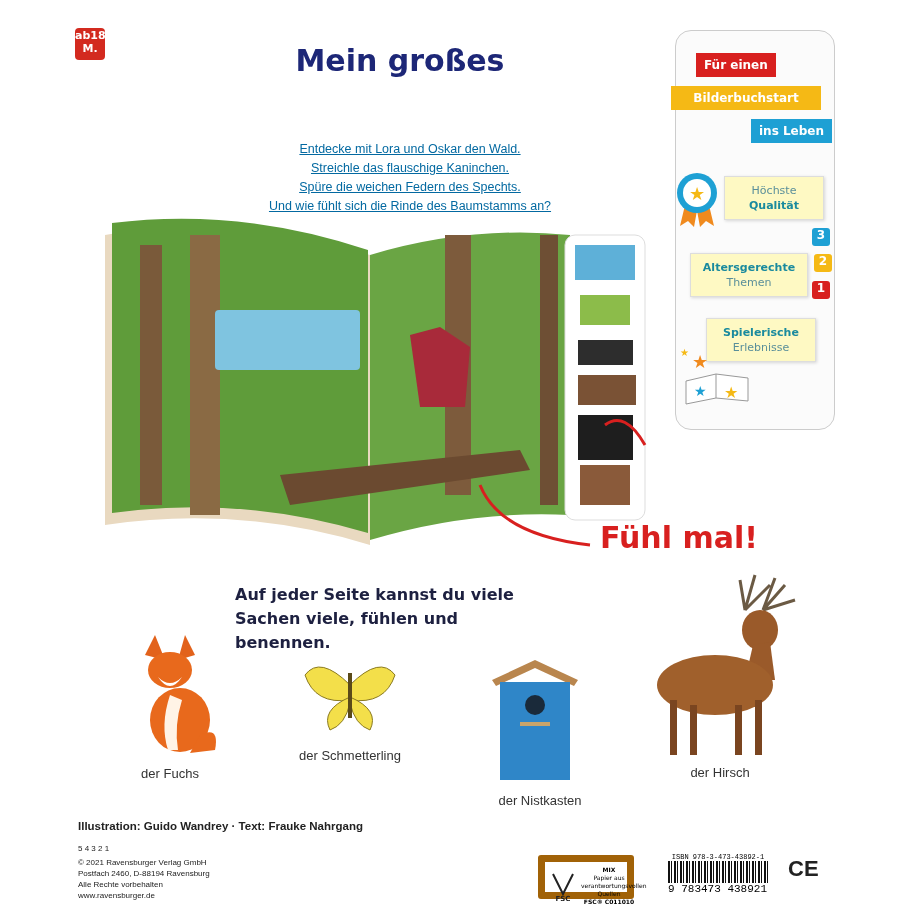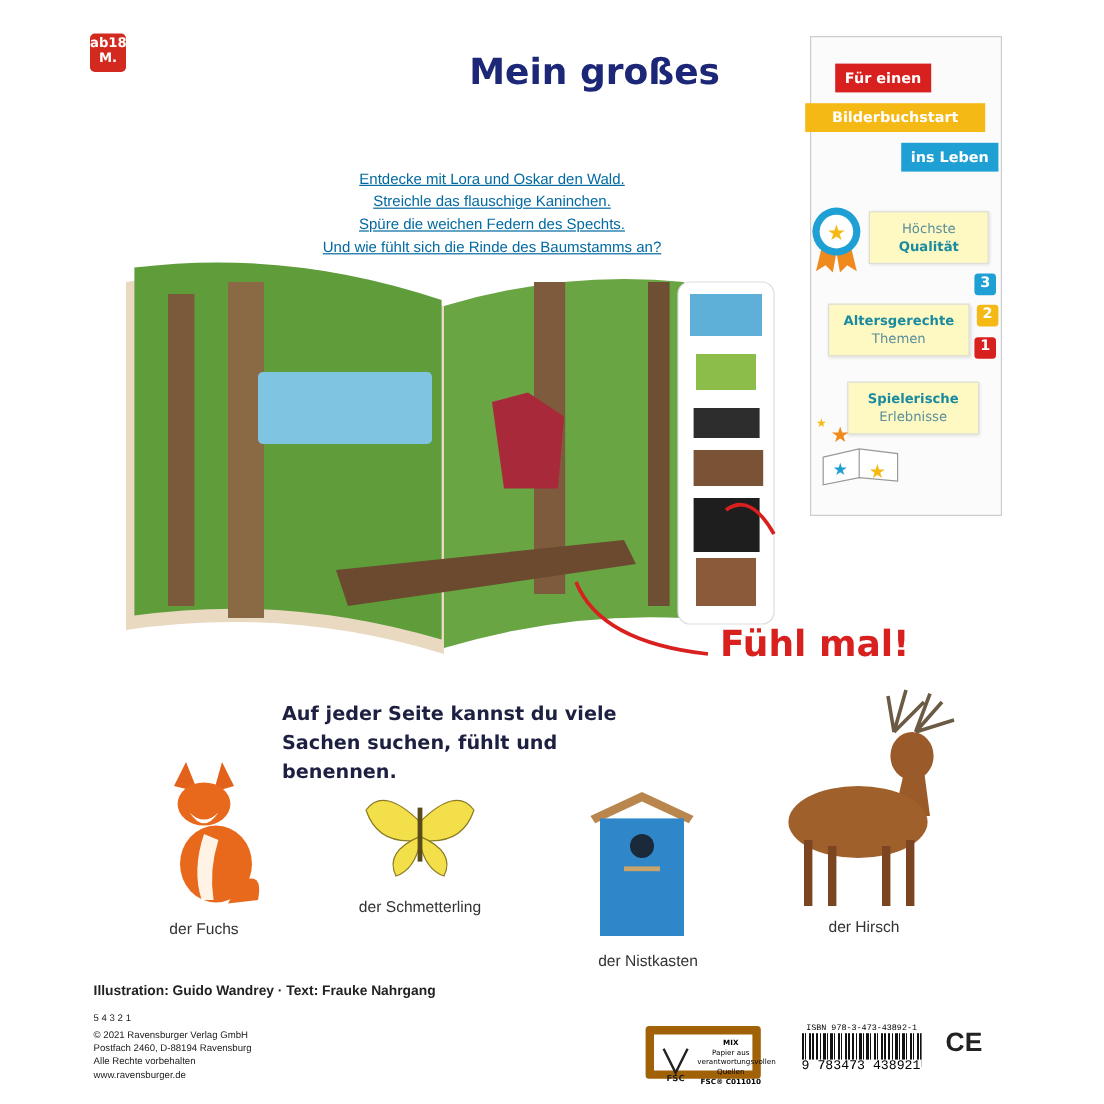--- a/index.html
+++ b/index.html
@@ -1,24 +1,24 @@
 <!DOCTYPE html>
 <html><head>
 <meta charset="utf-8">
 <style>
   * { box-sizing: border-box; margin: 0; padding: 0; }
   body { width: 920px; height: 920px; background: #ffffff; position: relative; overflow: hidden; font-family: "DejaVu Sans", sans-serif; }
   .abs { position: absolute; }
   .age-badge { left: 75px; top: 28px; width: 30px; height: 32px; background: #d32a1f; border-radius: 4px; color: #fff; font-weight: bold; font-size: 11px; line-height: 13px; text-align: center; padding-top: 1px; }
-  .title { left: 200px; top: 40px; width: 400px; text-align: right; font-family: "DejaVu Sans", sans-serif; font-weight: bold; font-size: 30px; line-height: 42px; }
+  .title { left: 200px; top: 40px; width: 400px; text-align: center; font-family: "DejaVu Sans", sans-serif; font-weight: bold; font-size: 30px; line-height: 42px; }
   .title .navy { color: #1d2777; }
   .title .red { color: #d8201f; }
   .intro { left: 210px; top: 140px; width: 400px; text-align: center; font-size: 12.5px; line-height: 19px; color: #0369a1; font-family: "Liberation Sans", sans-serif; text-decoration: underline; }
   .book { left: 100px; top: 215px; width: 555px; height: 335px; }
-  .features { left: 675px; top: 30px; width: 160px; height: 400px; border: 1.5px solid #ccc; border-radius: 0; background: #fbfbfb; }
+  .features { left: 675px; top: 30px; width: 160px; height: 400px; border: 1.5px solid #ccc; border-radius: 16px; background: #fbfbfb; }
   .tag { position: absolute; color: #fff; font-weight: bold; font-size: 12px; padding: 5px 8px; white-space: nowrap; font-family: "DejaVu Sans", sans-serif; }
   .tag-red { left: 20px; top: 22px; background: #d8201f; }
   .tag-yellow { left: -5px; top: 55px; background: #f5b915; width: 150px; text-align: center; }
   .tag-blue { left: 75px; top: 88px; background: #1ea0d4; }
   .feat-card { position: absolute; background: #fef9c3; border: 1px solid #ddd; box-shadow: 1px 1px 3px rgba(0,0,0,0.15); text-align: center; font-size: 11px; line-height: 15px; padding: 6px 4px; }
   .feat-card .strong { color: #1a8a9e; font-weight: bold; }
   .feat-card .light { color: #5a8f9a; }
   .fuehl { left: 600px; top: 520px; color: #d8201f; font-weight: bold; font-size: 30px; font-family: "DejaVu Sans", sans-serif; }
   .subline { left: 235px; top: 583px; width: 310px; text-align: left; font-size: 16px; line-height: 24px; color: #1d2040; font-weight: bold; font-family: "DejaVu Sans", sans-serif; }
   .animal-label { font-size: 13px; color: #333; font-family: "Liberation Sans", sans-serif; text-align: center; }
@@ -105,21 +105,21 @@
     <line x1="38" y1="28" x2="38" y2="52" stroke="#999"></line>
     <text x="16" y="50" font-size="14" fill="#1ea0d4">★</text>
     <text x="46" y="52" font-size="16" fill="#f5b915">★</text>
   </svg>
 </div>
 
 <div class="abs fuehl">Fühl mal!</div>
 
 <div class="abs subline">
   <div>Auf jeder Seite kannst du viele</div>
-  <div>Sachen suchen, fühlt und benennen.</div>
+  <div>Sachen viele, fühlen und benennen.</div>
 </div>
 
 <svg class="abs" style="left:130px;top:625px" width="90" height="130">
   <path d="M25 10 L35 35 L15 30 Z" fill="#e2621b"></path>
   <path d="M55 10 L48 35 L65 30 Z" fill="#e2621b"></path>
   <ellipse cx="40" cy="45" rx="22" ry="18" fill="#e8691c"></ellipse>
   <path d="M28 52 Q40 64 52 52 Q40 70 28 52" fill="#fff"></path>
   <ellipse cx="50" cy="95" rx="30" ry="32" fill="#e8691c"></ellipse>
   <path d="M40 70 Q30 100 38 125 L48 125 Q44 100 52 75 Z" fill="#fff3e6"></path>
   <path d="M70 110 Q90 100 85 125 L60 128 Z" fill="#e8691c"></path>

